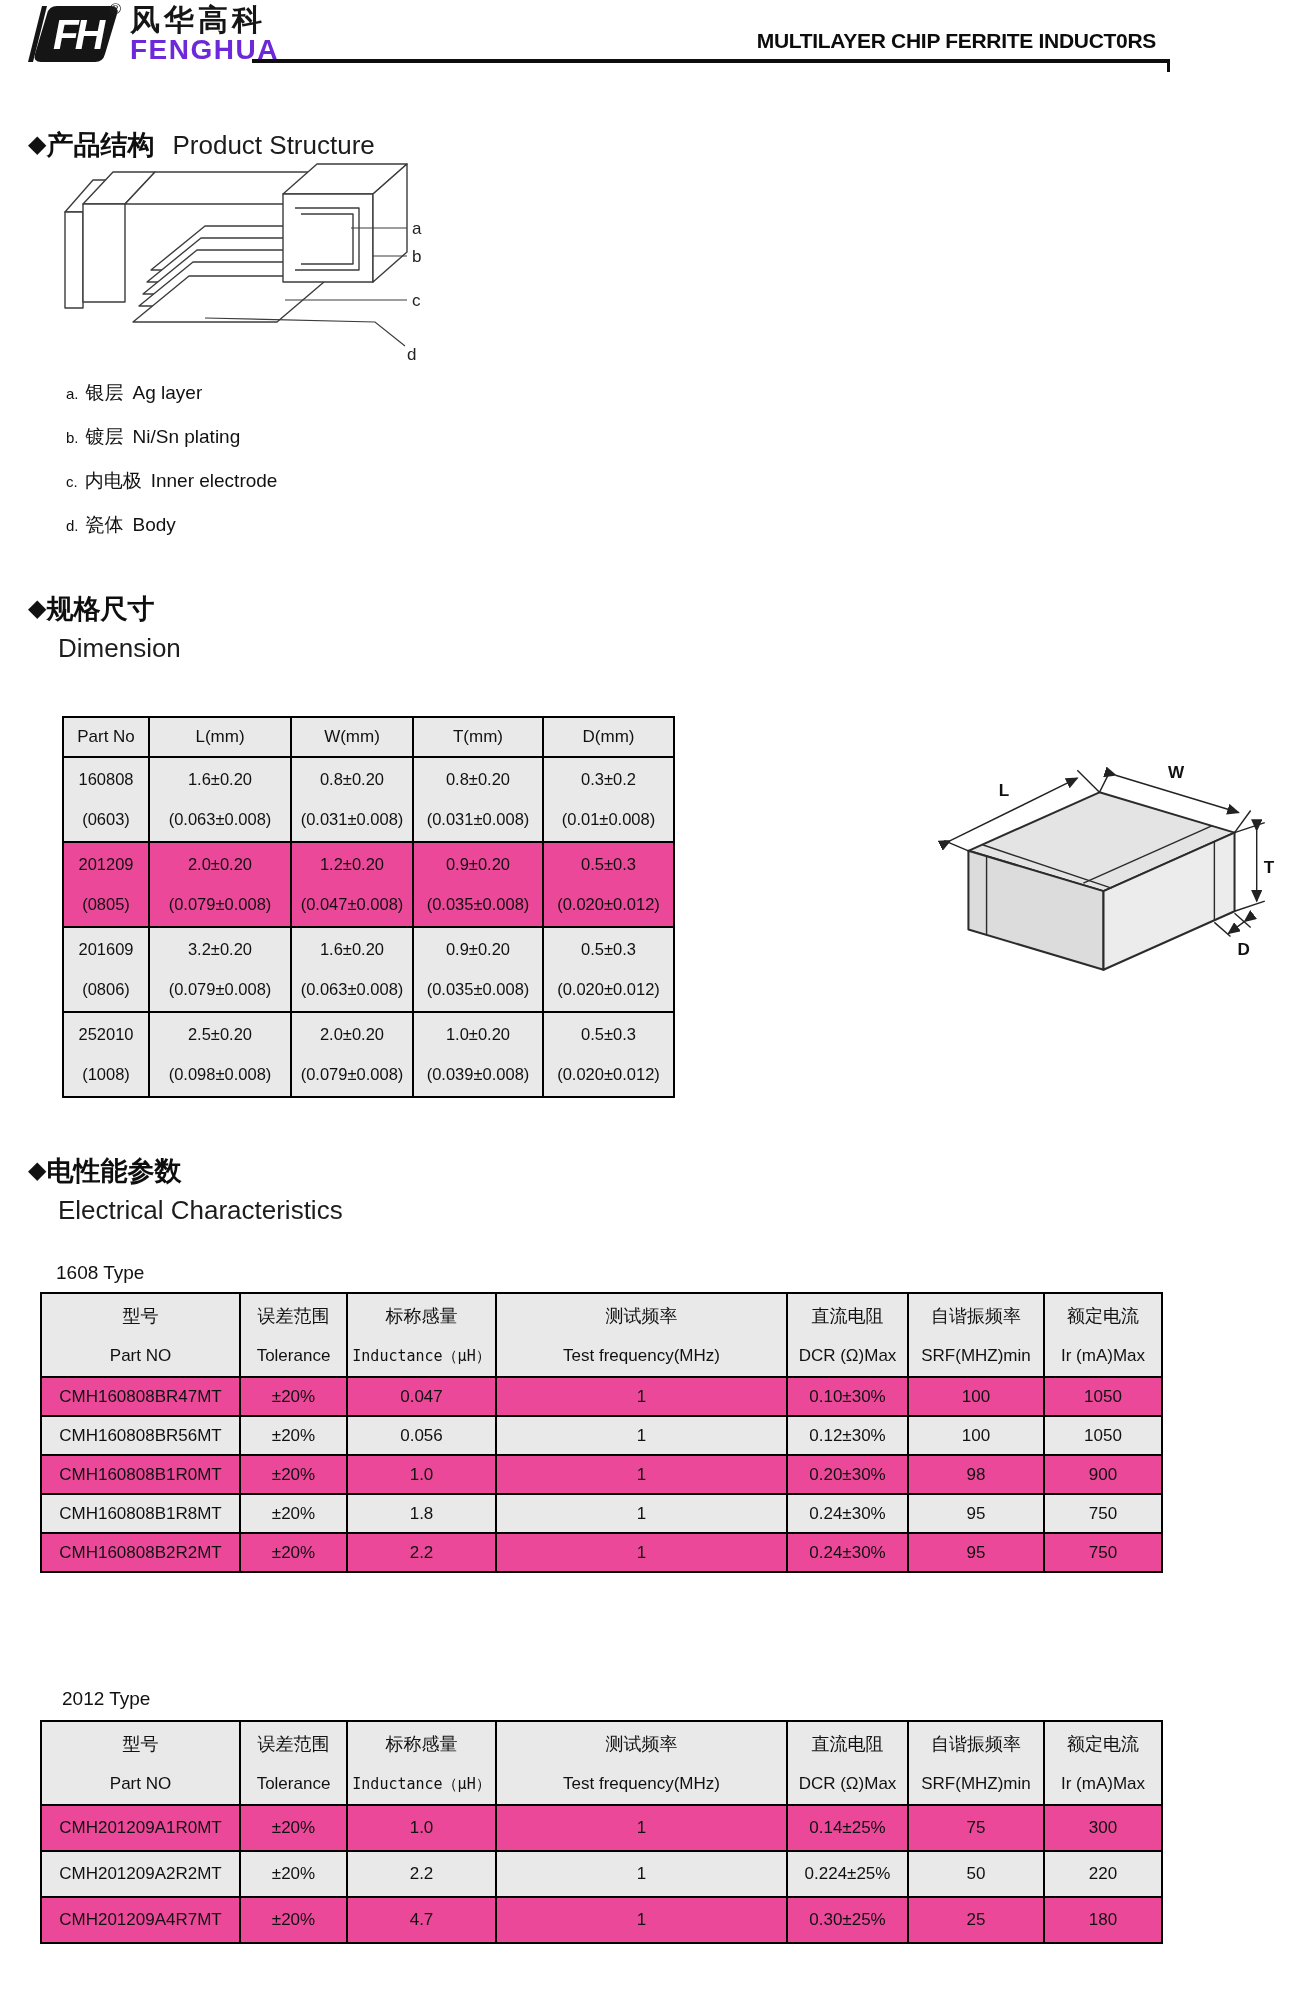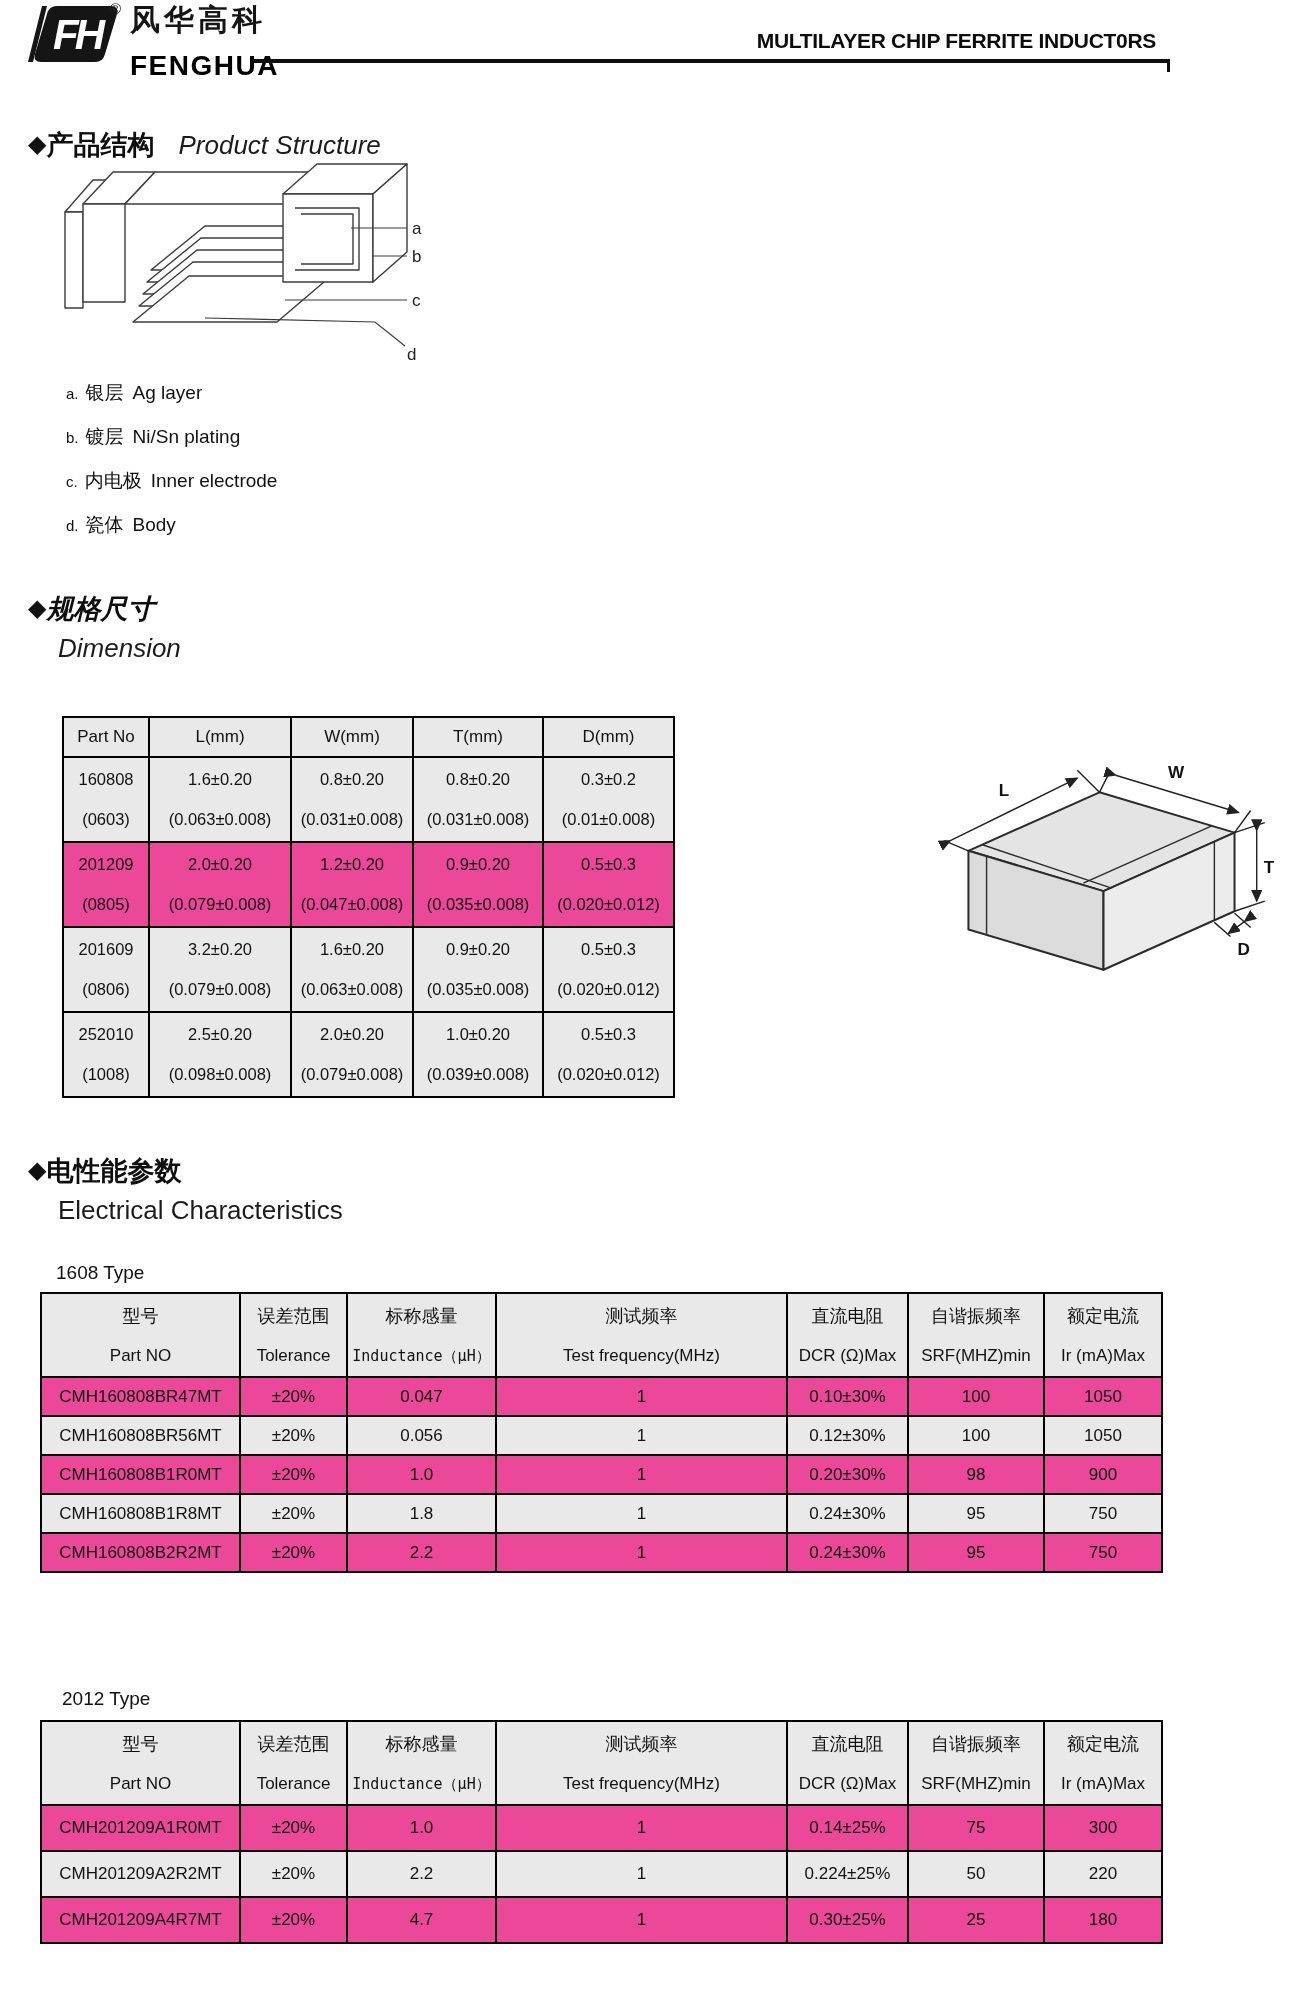--- a/index.html
+++ b/index.html
@@ -7,30 +7,30 @@
     width:1312px;height:2000px;position:relative;background:#ffffff;
     font-family:"Liberation Sans","DejaVu Sans",sans-serif;color:#111;overflow:hidden;
   }
   .abs{position:absolute;}
 
   
   .logo-mark{left:26px;top:4px;width:94px;height:60px;}
   .reg{left:110px;top:0px;font-size:15px;color:#222;}
   .logo-text{left:130px;top:5px;line-height:1;}
   .logo-cn{font-size:30px;font-weight:bold;letter-spacing:4px;color:#151515;}
-  .logo-en{font-size:28px;font-weight:bold;letter-spacing:1.5px;color:#000000;margin-top:17px;}
+  .logo-en{font-size:28px;font-weight:bold;letter-spacing:1.5px;color:#6d28d9;margin-top:1px;}
   .page-title{left:600px;top:29px;width:556px;text-align:right;font-size:21px;font-weight:bold;letter-spacing:-0.3px;color:#0c0c0c;white-space:nowrap;}
   .header-rule{left:252px;top:59px;width:918px;height:4px;background:#0d0d0d;}
   .header-rule-tick{left:1167px;top:59px;width:3px;height:13px;background:#0d0d0d;}
 
   
   .sec-head{font-size:27px;line-height:39px;white-space:nowrap;}
   .sec-head .bullet{font-size:24px;vertical-align:2px;color:#111;}
   .sec-head .cn{font-weight:bold;color:#0e0e0e;}
-  .sec-head .en{font-weight:normal;font-size:26px;color:#1c1c1c;margin-left:24px;font-style:italic;}
+  .sec-head .en{font-weight:normal;font-size:26px;color:#1c1c1c;margin-left:18px;}
   .sec-head .en-line{font-weight:normal;font-size:26px;color:#1c1c1c;padding-left:30px;}
   .type-label{font-size:19px;color:#111;}
 
   
   .legend-item{margin-bottom:18px;font-size:19px;white-space:nowrap;}
   .legend-item .lid{font-size:15px;margin-right:7px;}
   .legend-item .lcn{margin-right:9px;}
 
   
   table.data-table{border-collapse:collapse;table-layout:fixed;background:#ec4899;}
@@ -114,21 +114,21 @@
   </g>
 </svg>
 
 <div class="abs" style="left:66px;top:380px;">
     <div class="legend-item"><span class="lid">a.</span><span class="lcn">银层</span><span class="len">Ag layer</span></div>
     <div class="legend-item"><span class="lid">b.</span><span class="lcn">镀层</span><span class="len">Ni/Sn plating</span></div>
     <div class="legend-item"><span class="lid">c.</span><span class="lcn">内电极</span><span class="len">Inner electrode</span></div>
     <div class="legend-item"><span class="lid">d.</span><span class="lcn">瓷体</span><span class="len">Body</span></div>
   </div>
 
-<div class="abs sec-head" style="left:28px;top:588px;font-style:italic;">
+<div class="abs sec-head" style="left:28px;top:588px;">
   <div><span class="bullet">◆</span><span class="cn">规格尺寸</span></div>
   <div class="en-line">Dimension</div>
 </div>
 
 <table class="abs data-table dim-table" style="left:62px;top:716px;width:611px;" id="dimTable">
     <colgroup>
       <col style="width: 86px;">
       <col style="width: 142px;">
       <col style="width: 122px;">
       <col style="width: 130px;">

